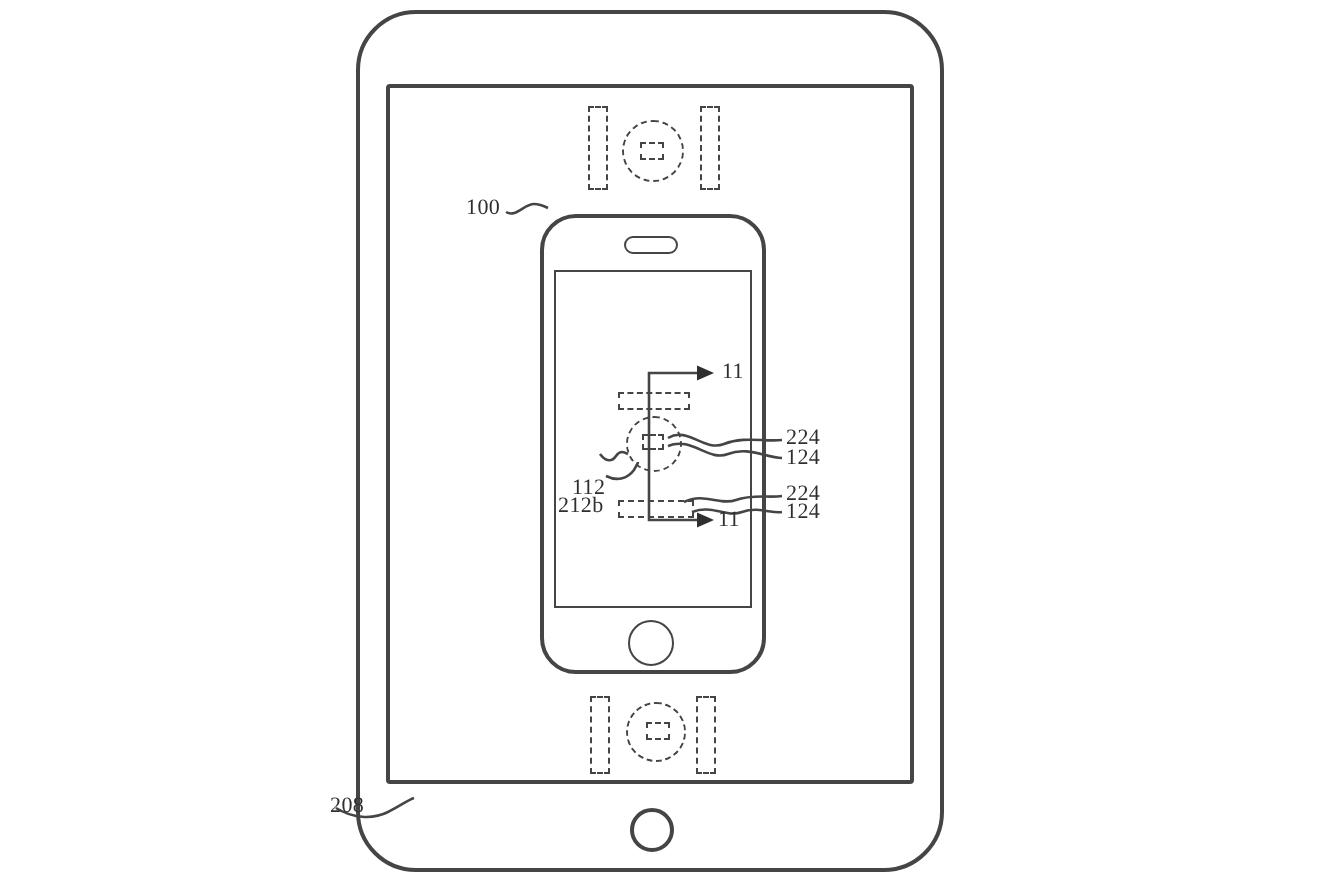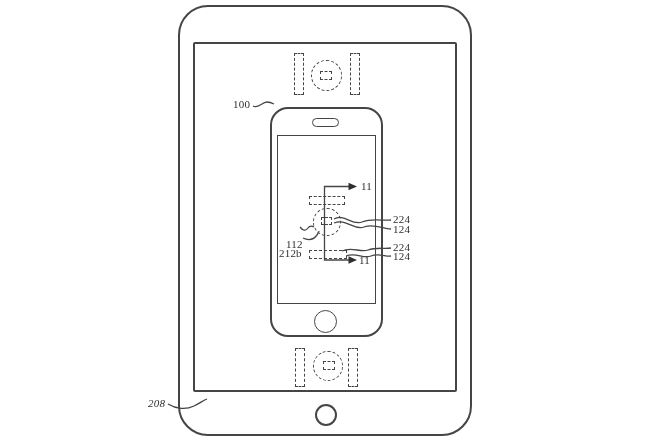--- a/index.html
+++ b/index.html
@@ -90,21 +90,21 @@
       <path d="M342,251 C352,246 360,253 368,250 C376,247 385,249 391,248"></path>
       <path d="M346,256 C356,252 363,259 371,256 C379,253 386,257 391,256"></path>
     </g>
     <g fill="#2f2f2f" stroke="none">
       <polygon points="357,186.5 348.5,182.8 348.5,190.2"></polygon>
       <polygon points="357,260 348.5,256.3 348.5,263.7"></polygon>
     </g>
   </svg>
 
   <div class="ref" style="left:233px; top:99px;">100</div>
-  <div class="ref" style="left:148px; top:398px;font-style:italic;">208</div>
+  <div class="ref" style="left:165px; top:398px;">208</div>
   <div class="ref" style="left:286px; top:222px;margin-top:17px;">112</div>
   <div class="ref" style="left:279px; top:248px;">212b</div>
   <div class="ref" style="left:361px; top:181px;">11</div>
   <div class="ref" style="left:359px; top:255px;">11</div>
   <div class="ref" style="left:393px; top:214px;">224</div>
   <div class="ref" style="left:393px; top:224px;">124</div>
   <div class="ref" style="left:393px; top:242px;">224</div>
   <div class="ref" style="left:393px; top:251px;">124</div>
 
 </div>

